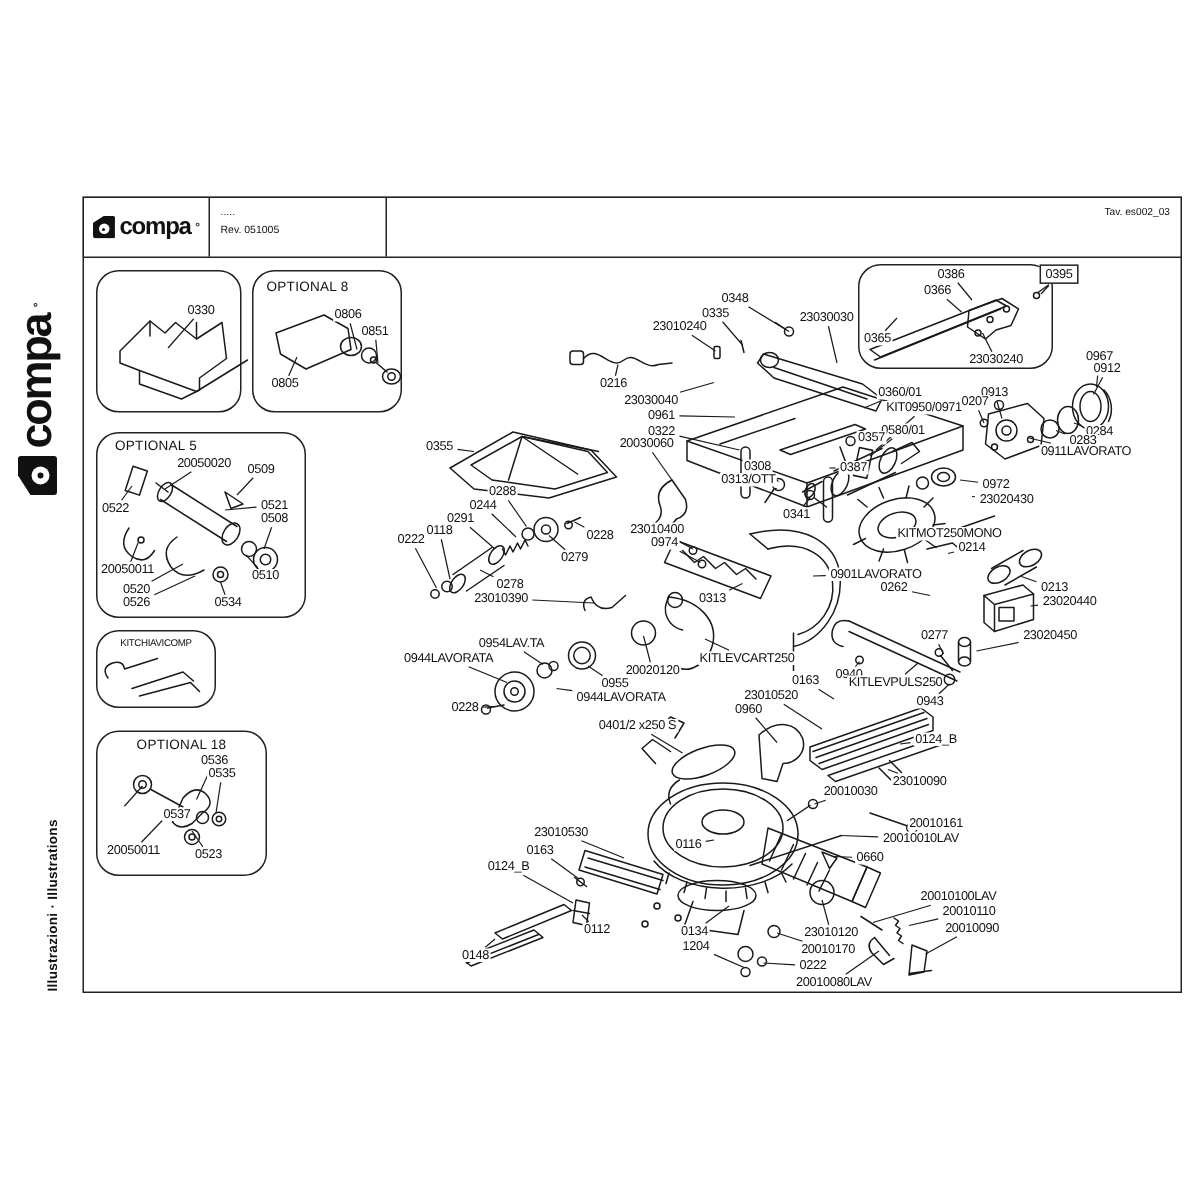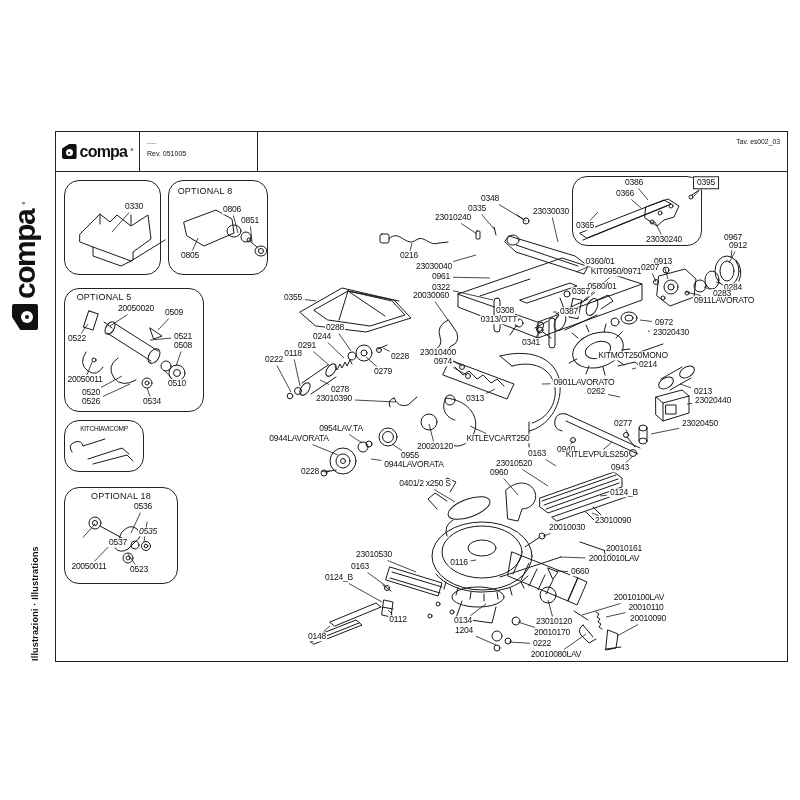--- a/index.html
+++ b/index.html
@@ -426,21 +426,21 @@
       <span class="part-label" style="left: 183px; top: 337px;">0521</span>
       <span class="part-label" style="left: 183px; top: 346px;">0508</span>
       <span class="part-label" style="left: 85px; top: 380px;">20050011</span>
       <span class="part-label" style="left: 177px; top: 384px;">0510</span>
       <span class="part-label" style="left: 91px; top: 393px;">0520</span>
       <span class="part-label" style="left: 91px; top: 402px;">0526</span>
       <span class="part-label" style="left: 152px; top: 402px;">0534</span>
       <span class="part-label" style="font-size: 6.5px; left: 104px; top: 429px;">KITCHIAVICOMP</span>
       <span class="part-label box-title" style="left: 106px; top: 497px; margin-left: 15px;">OPTIONAL 18</span>
       <span class="part-label" style="left: 143px; top: 507px;">0536</span>
-      <span class="part-label" style="left: 148px; top: 532px; font-style: italic;">0535</span>
+      <span class="part-label" style="left: 148px; top: 516px;">0535</span>
       <span class="part-label" style="left: 78px; top: 543px; margin-left: 40px;">0537</span>
       <span class="part-label" style="left: 89px; top: 567px;">20050011</span>
       <span class="part-label" style="left: 139px; top: 570px;">0523</span>
       <span class="part-label" style="left: 634px; top: 183px;">0386</span>
       <span class="part-label" style="left: 625px; top: 194px;">0366</span>
       <span class="part-label boxed" style="left: 706px; top: 183px;">0395</span>
       <span class="part-label" style="left: 585px; top: 226px;">0365</span>
       <span class="part-label" style="left: 664px; top: 240px;">23030240</span>
       <span class="part-label" style="left: 490px; top: 199px;">0348</span>
       <span class="part-label" style="left: 477px; top: 209px;">0335</span>

